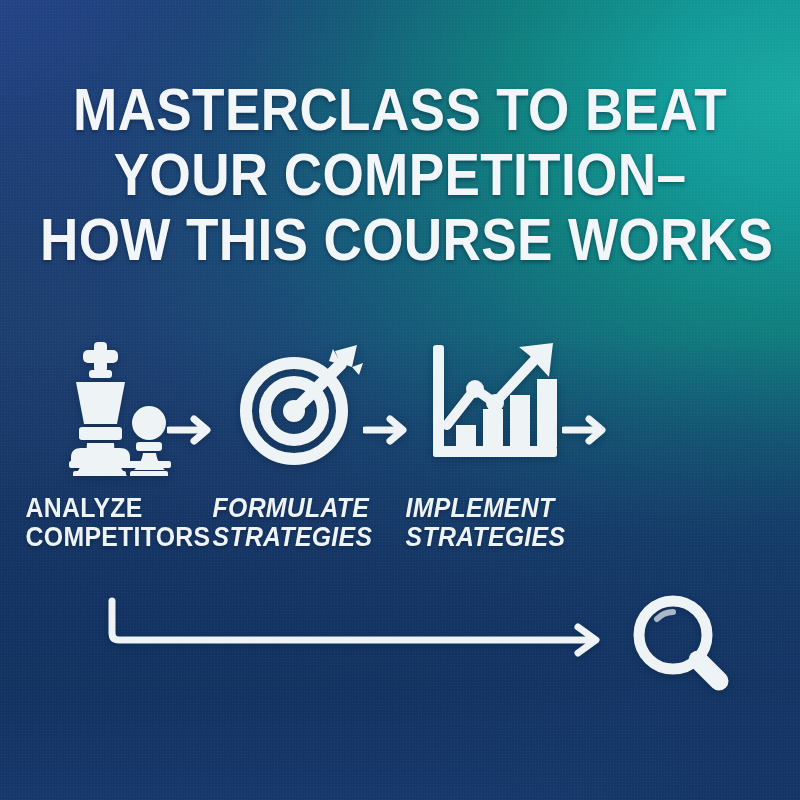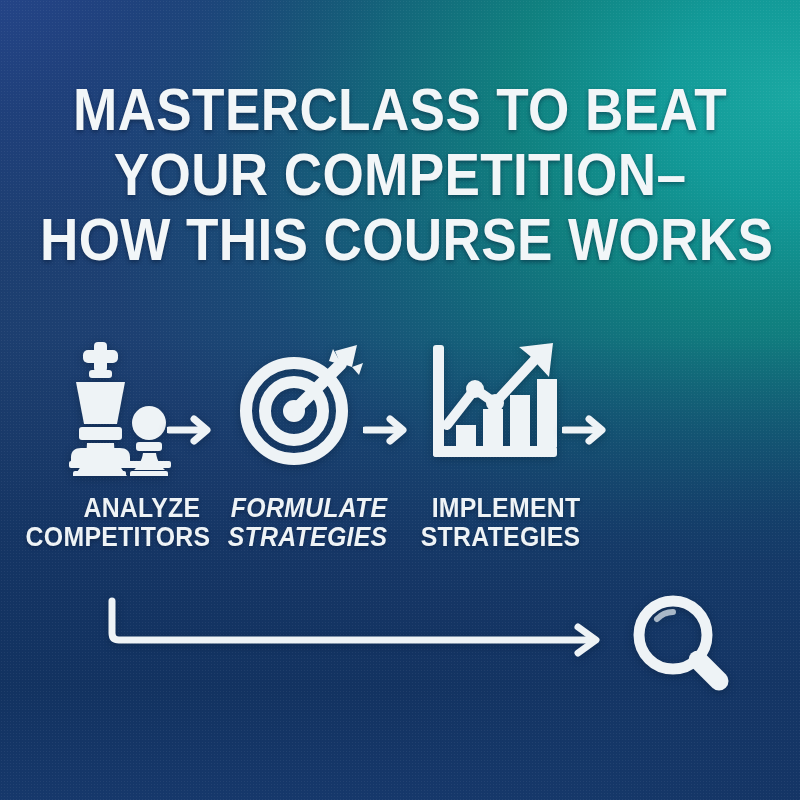--- a/index.html
+++ b/index.html
@@ -93,21 +93,21 @@
     left: 0;
     top: 330px;
     width: 800px;
     height: 250px;
     z-index: 5;
   }
   .step {
     position: absolute;
     top: 0;
     width: 190px;
-    text-align: right;
+    text-align: left;
   }
   .step-icon {
     height: 150px;
     display: flex;
     align-items: center;
     justify-content: center;
   }
   .step-label {
     margin-top: 14px;
     color: #eef3f6;
@@ -116,21 +116,21 @@
     font-size: 27px;
     line-height: 29px;
     letter-spacing: 0.3px;
     transform: scaleX(0.92);
     text-shadow: 0 2px 4px rgba(4,20,44,0.4);
   }
   .step-label .l2 { display: block; }
 
   .step-1 { left: 18px;  }
   .step-2 { left: 205px; font-style: italic; }
-  .step-3 { left: 398px; }
+  .step-3 { left: 398px; font-style: italic; }
   .step-4 { left: 588px; }
 
   .arrow-sep {
     position: absolute;
     top: 83px;
     width: 46px;
     height: 34px;
   }
   .arrow-1 { left: 167px; }
   .arrow-2 { left: 363px; }

